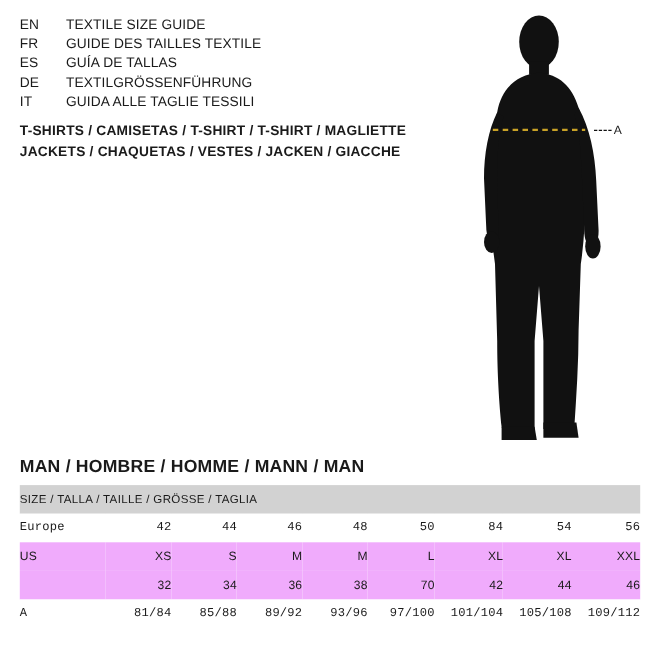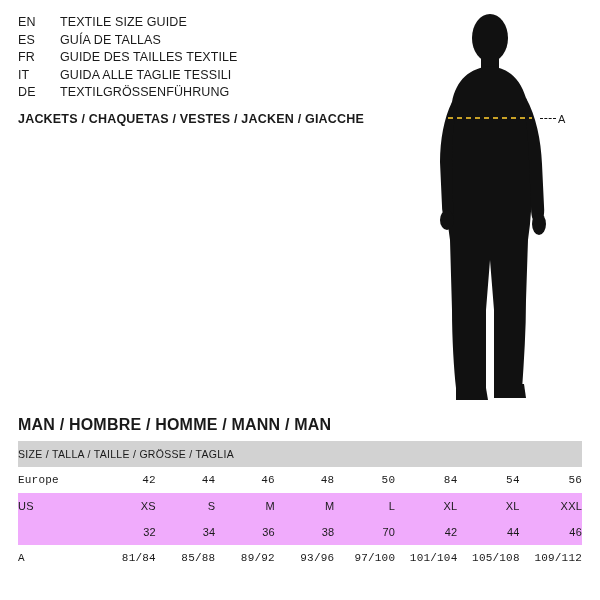--- a/index.html
+++ b/index.html
@@ -143,38 +143,39 @@
 <body>
 
 <div class="page">
 
   <div class="lang-block">
     <div class="lang-row">
       <span class="lang-code">EN</span>
       <span class="lang-text">TEXTILE SIZE GUIDE</span>
     </div>
     <div class="lang-row">
+      <span class="lang-code">FR</span>
+      <span class="lang-text">GUIDE DES TAILLES TEXTILE</span>
+    </div>
+    <div class="lang-row">
       <span class="lang-code">ES</span>
       <span class="lang-text">GUÍA DE TALLAS</span>
     </div>
     <div class="lang-row">
-      <span class="lang-code">FR</span>
-      <span class="lang-text">GUIDE DES TAILLES TEXTILE</span>
+      <span class="lang-code">DE</span>
+      <span class="lang-text">TEXTILGRÖSSENFÜHRUNG</span>
     </div>
     <div class="lang-row">
       <span class="lang-code">IT</span>
       <span class="lang-text">GUIDA ALLE TAGLIE TESSILI</span>
     </div>
-    <div class="lang-row">
-      <span class="lang-code">DE</span>
-      <span class="lang-text">TEXTILGRÖSSENFÜHRUNG</span>
-    </div>
   </div>
 
   <div class="cat-block">
+    <div class="cat-line">T-SHIRTS / CAMISETAS / T-SHIRT / T-SHIRT / MAGLIETTE</div>
     <div class="cat-line">JACKETS / CHAQUETAS / VESTES / JACKEN / GIACCHE</div>
   </div>
 
   <div class="figure-wrap">
     <svg class="figure-svg" width="200" height="400" viewBox="0 0 200 400">
 
       <ellipse cx="90" cy="28" rx="18" ry="24" fill="#111111"></ellipse>
 
       <rect x="81" y="46" width="18" height="12" fill="#111111"></rect>
 

